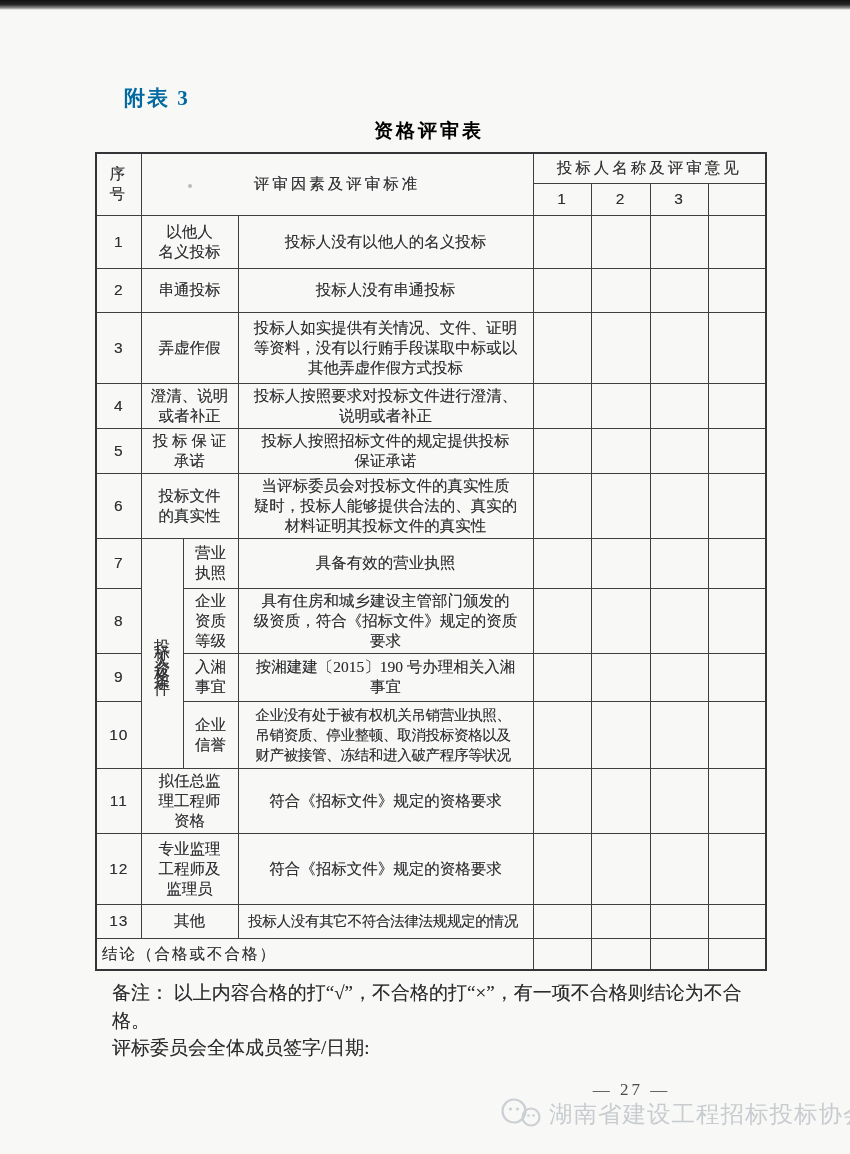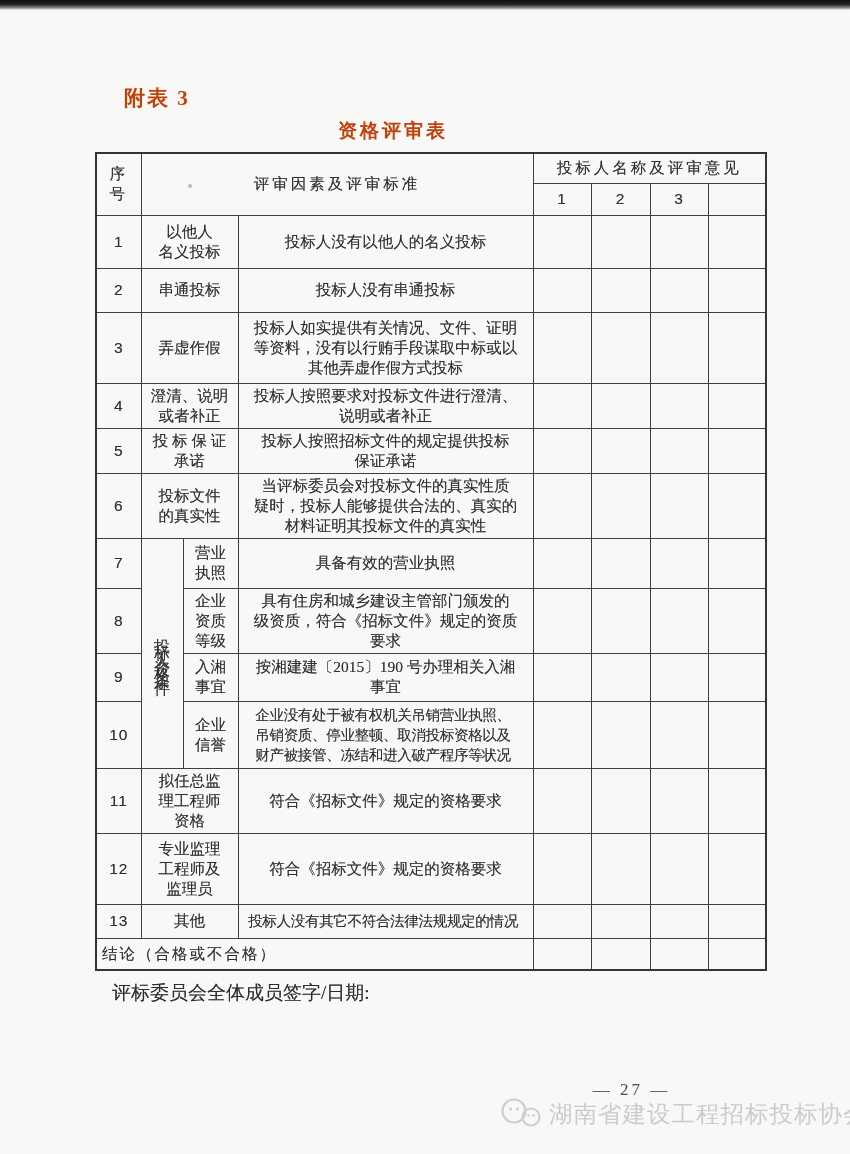--- a/index.html
+++ b/index.html
@@ -10,25 +10,25 @@
     color:#2f3033;
     position:relative;
     overflow:hidden;
   }
   .scan-top-edge{
     position:absolute;left:0;top:0;width:850px;height:10px;
     background:linear-gradient(180deg,#101010 0%,#262626 45%,#8f8f8d 80%,#f8f8f6 100%);
   }
   .appendix{
     position:absolute;left:113px;top:84px;
-    font-size:21px;font-weight:600;letter-spacing:2px;color:#c2410c;padding-left:11px;
+    font-size:21px;font-weight:600;letter-spacing:2px;color:#0369a1;padding-left:11px;
   }
   .doc-title{
     position:absolute;left:0;top:118px;width:786px;
-    text-align:center;font-size:19px;font-weight:700;letter-spacing:3px;color:#c2410c;
+    text-align:center;font-size:19px;font-weight:700;letter-spacing:3px;color:#000000;padding-left:36px;
   }
   table.review-table{
     position:absolute;left:95px;top:152px;
     width:670px;border-collapse:collapse;table-layout:fixed;
     background:transparent;
   }
   .review-table td{
     border:1.6px solid #3f3f42;
     padding:2px 5px;
     vertical-align:middle;
@@ -260,20 +260,21 @@
     <td class="concl-cell" colspan="4">结论（合格或不合格）</td>
     <td class="opinion"></td>
         <td class="opinion"></td>
         <td class="opinion"></td>
         <td class="opinion"></td>
   </tr>
   </tbody>
 </table>
 
 <div class="remarks">
+  <div>备注： 以上内容合格的打“√”，不合格的打“×”，有一项不合格则结论为不合格。</div>
   <div>评标委员会全体成员签字/日期:</div>
 </div>
 
 <div class="page-number">— 27 —</div>
 
 <div class="watermark">
   <svg width="46" height="36" viewBox="0 0 46 36" fill="none">
     <circle cx="16" cy="15" r="11.5" stroke="#ccd0d4" stroke-width="2.2"></circle>
     <circle cx="33" cy="21" r="8.5" stroke="#ccd0d4" stroke-width="2.2"></circle>
     <circle cx="12.5" cy="13" r="1.6" fill="#ccd0d4"></circle>

